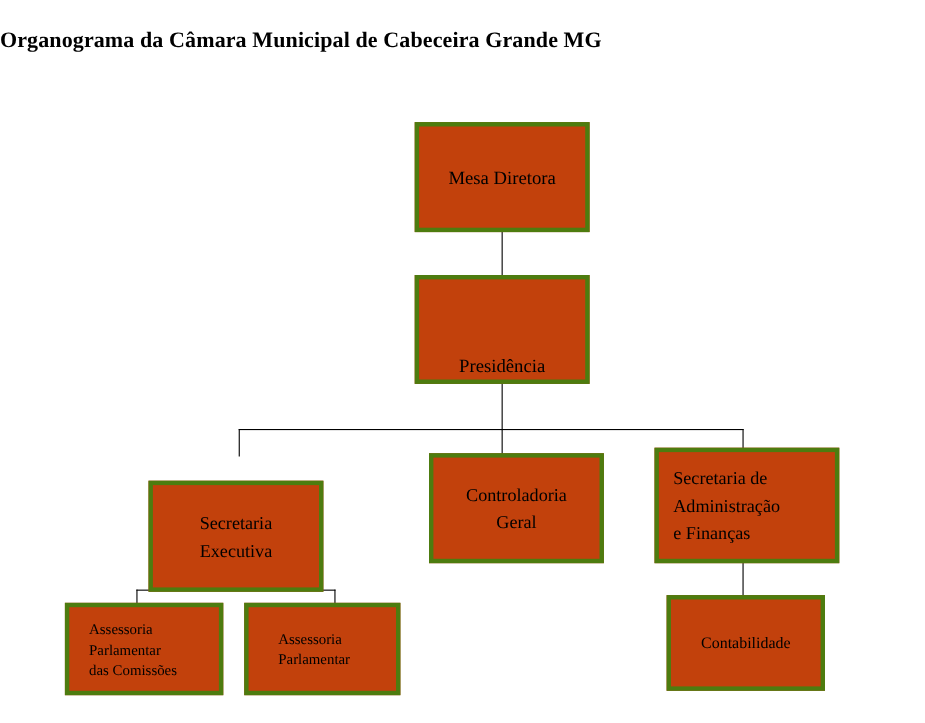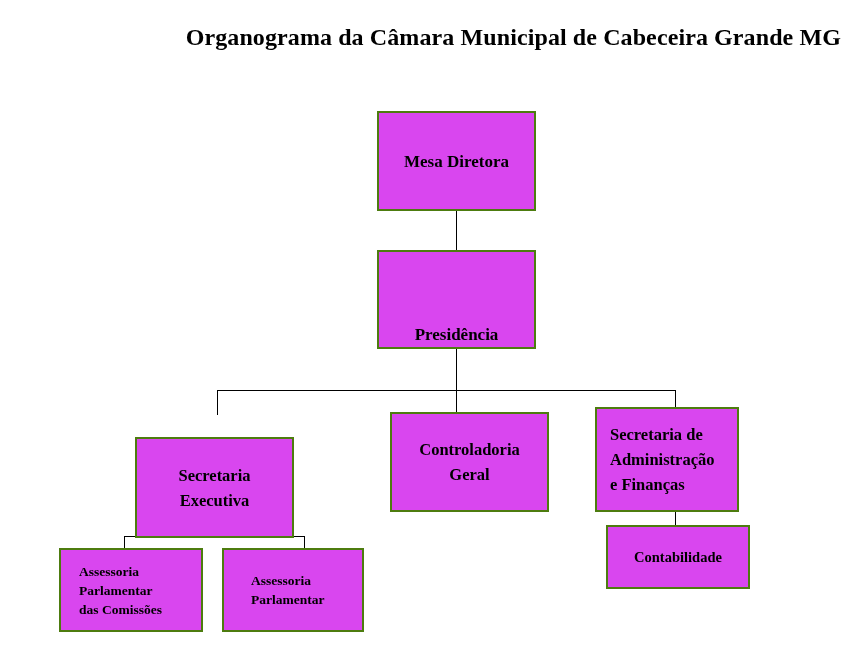--- a/index.html
+++ b/index.html
@@ -19,38 +19,37 @@
     overflow: hidden;
     background: #ffffff;
   }
 
   
   .chart-title {
     position: absolute;
     left: 0;
     top: 26px;
     width: 841px;
-    text-align: right;
-    font-size: 24px;
+    text-align: left;
+    font-size: 20px;
     font-weight: bold;
     letter-spacing: 0.1px;
     line-height: 22px;
     white-space: nowrap;
   }
 
   
   .node {
     position: absolute;
     box-sizing: border-box;
-    border: 2px solid #4d7c0f;
-    background: #d946ef;
+    border: 4px solid #4d7c0f;
+    background: #c2410c;
     display: flex;
     align-items: center;
     overflow: hidden;
-    font-weight: bold;
   }
   .node .node-label {
     display: block;
     width: 100%;
     white-space: pre-line;
   }
 
   
   .node.align-center .node-label { text-align: center; }
   
@@ -120,34 +119,34 @@
   <div class="node lvl-3 align-center" style="left:135px; top:414px; width:159px; height:101px;margin-top:23px;">
     <span class="node-label">Secretaria
 Executiva</span>
   </div>
 
   <div class="node lvl-3 align-center" style="left:390px; top:412px; width:159px; height:100px;">
     <span class="node-label">Controladoria
 Geral</span>
   </div>
 
-  <div class="node lvl-3 align-left" style="left:595px; top:407px; width:144px; height:105px; padding-left:13px;">
+  <div class="node lvl-3 align-left" style="left:595px; top:407px; width:168px; height:105px; padding-left:13px;">
     <span class="node-label">Secretaria de
 Administração
 e Finanças</span>
   </div>
 
   <div class="node lvl-4 align-left" style="left:59px; top:548px; width:144px; height:84px; padding-left:18px;">
     <span class="node-label">Assessoria
 Parlamentar
 das Comissões</span>
   </div>
 
   <div class="node lvl-4 align-left" style="left:222px; top:548px; width:142px; height:84px; padding-left:27px;">
     <span class="node-label">Assessoria
 Parlamentar</span>
   </div>
 
-  <div class="node lvl-4 bigger align-center" style="left:606px; top:525px; width:144px; height:64px;">
+  <div class="node lvl-4 bigger align-center" style="left:606px; top:541px; width:144px; height:87px;">
     <span class="node-label">Contabilidade</span>
   </div>
 
 </div>
 
 </body></html>

